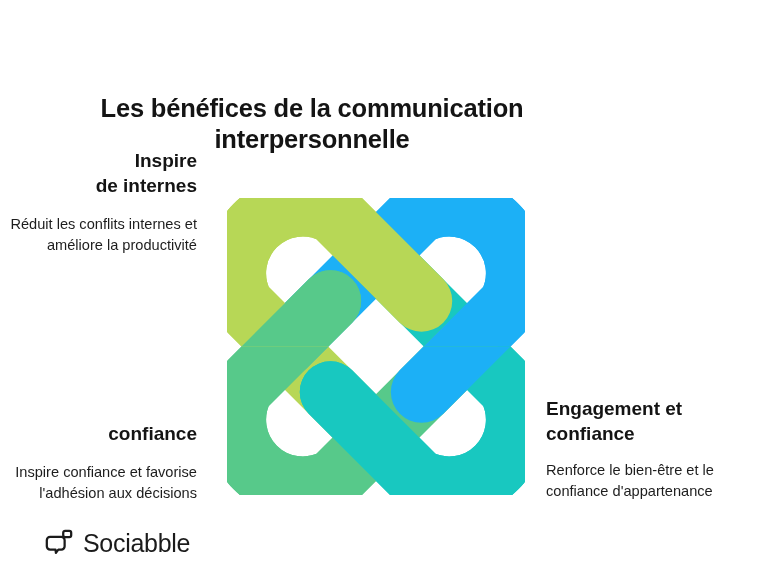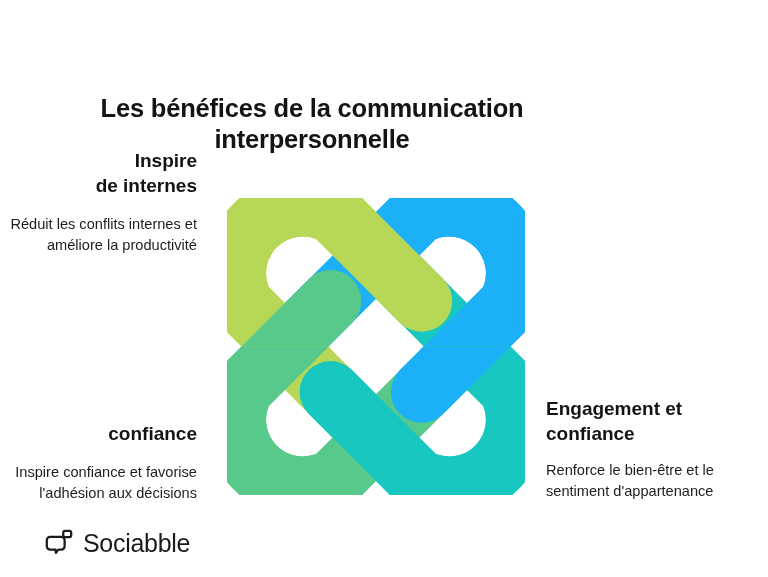--- a/index.html
+++ b/index.html
@@ -119,21 +119,21 @@
       <span>confiance</span>
     </div>
     <p class="quad-body">Inspire confiance et favorise l'adhésion aux décisions</p>
   </div>
 
   <div class="quad quad-right quad-br">
     <div class="quad-heading">
       <span>Engagement et</span><br>
       <span>confiance</span>
     </div>
-    <p class="quad-body">Renforce le bien-être et le sentiment d'appartenance</p>
+    <p class="quad-body">Renforce le bien-être et le confiance d'appartenance</p>
   </div>
 
   <div class="knot-wrap">
     <svg class="knot-svg" viewBox="0 0 300 300" xmlns="http://www.w3.org/2000/svg">
       <g stroke-linecap="round" stroke-linejoin="miter" fill="none" stroke-width="62">
 
         <path d="M 196 104 L 108 16 A 68 68 0 0 0 16 108 L 150 242"></path>
         <path d="M 196 196 L 284 108 A 68 68 0 0 0 192 16 L 58 150"></path>
         <path d="M 104 196 L 192 284 A 68 68 0 0 0 284 192 L 150 58"></path>
         <path d="M 104 104 L 16 192 A 68 68 0 0 0 108 284 L 242 150"></path>

